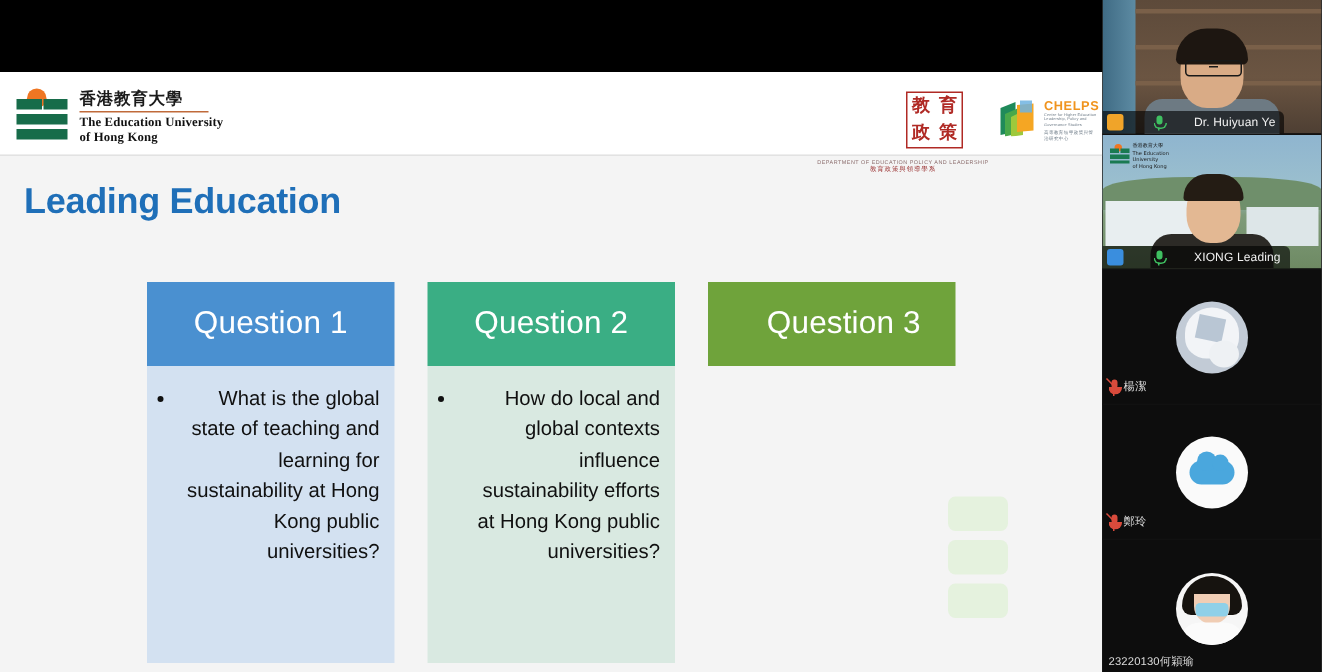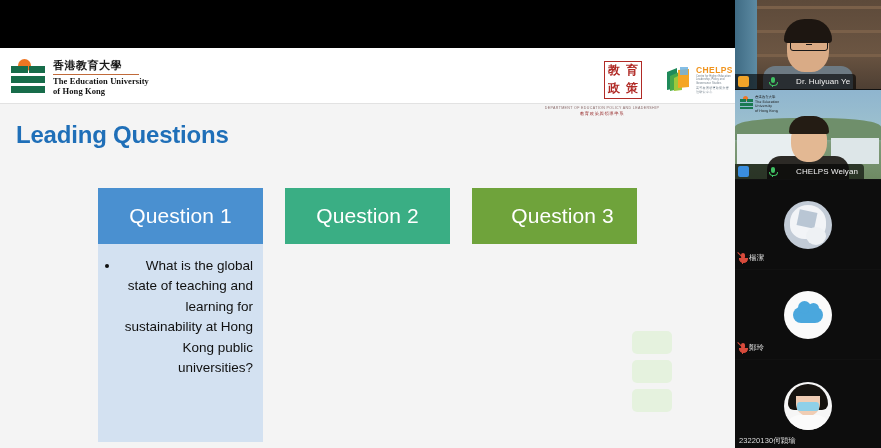--- a/index.html
+++ b/index.html
@@ -166,41 +166,46 @@
             <path d="M12 4 L23 3 L23 21 L12 22 Z" fill="#f5a623"></path>
             <path d="M14 1 L22 1 L22 9 L14 9 Z" fill="#6fb3e0" opacity=".85"></path>
           </svg>
           <div class="ch-name">CHELPS</div>
           <div class="ch-sub">Centre for Higher Education Leadership, Policy and Governance Studies</div>
           <div class="ch-cn">高等教育領導政策與管治研究中心</div>
         </div>
       </div>
       <div class="hdr-sep"></div>
 
-      <div class="slide-title">Leading Questions</div>
+      <div class="slide-title">Leading Education</div>
 
       <div class="deco">
         <div></div>
           <div></div>
           <div></div>
       </div>
 
       <div class="cards">
 
         <div class="card c1">
           <div class="cap">Question 1</div>
           <div class="body">
             <ul>
                 <li>What is the global state of teaching and learning for sustainability at Hong Kong public universities?</li>
               </ul>
           </div>
         </div>
 
         <div class="card c2">
           <div class="cap">Question 2</div>
+          <div class="body">
+            <ul>
+                <li>How do local and global contexts influence sustainability efforts at Hong Kong public universities?</li>
+              </ul>
+          </div>
         </div>
 
         <div class="card c3">
           <div class="cap">Question 3</div>
         </div>
 
       </div>
     </div>
   </div>
 
@@ -247,21 +252,21 @@
           <span class="lt">香港教育大學<br>The Education University<br>of Hong Kong</span>
         </div>
       </div>
       <div class="nameplate">
         <span class="np-badge co"></span>
         <span class="mic">
             <i class="cap2"></i>
             <i class="arc"></i>
             <i class="stem"></i>
           </span>
-        <span class="np-name">CHELPS Weiyan</span>
+        <span class="np-name">XIONG Leading</span>
       </div>
     </div>
 
     <div class="tile avatar">
       <div class="av-wrap">
           <div class="av av-a">
             <i class="h"></i>
             <i class="k"></i>
             <i class="m"></i>
           </div>

